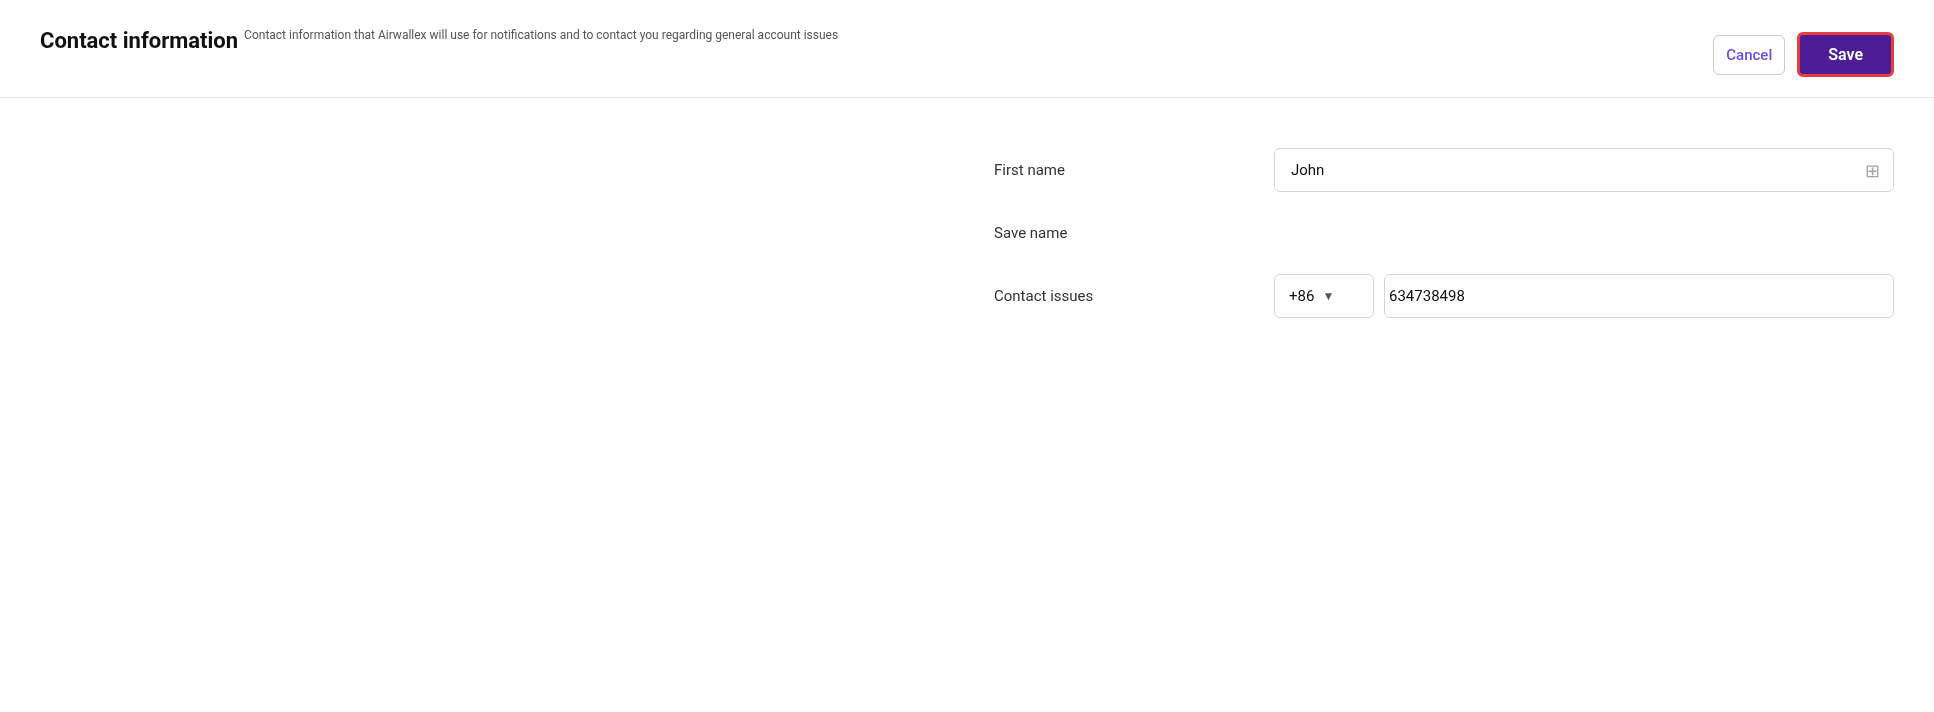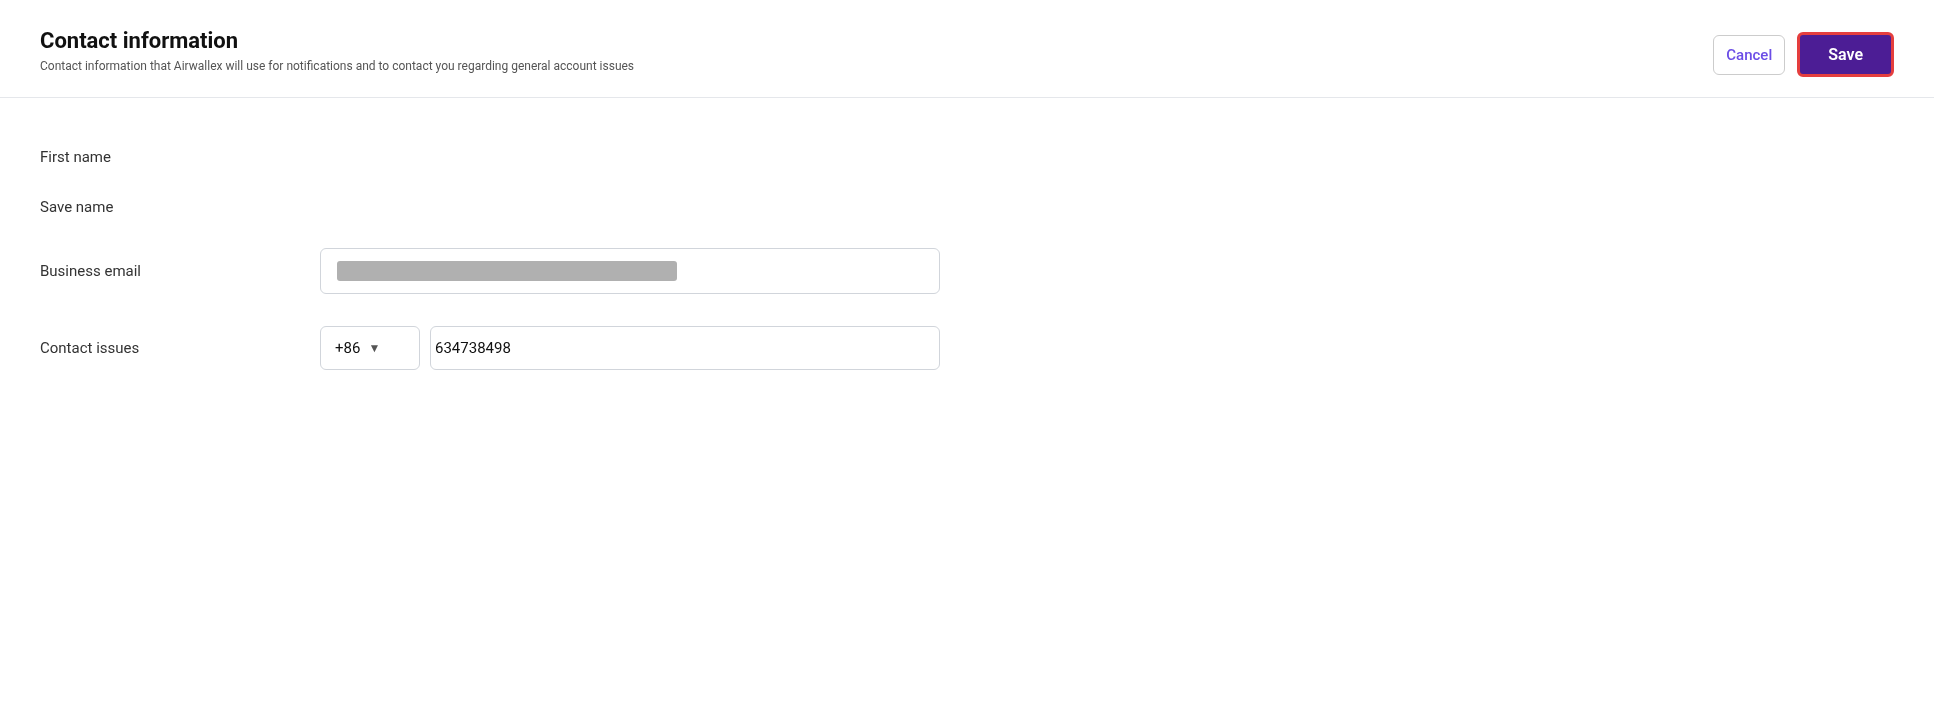--- a/index.html
+++ b/index.html
@@ -24,21 +24,21 @@
     .header {
       display: flex;
       align-items: flex-start;
       justify-content: space-between;
       padding: 28px 40px 20px 40px;
       border-bottom: 1px solid #e5e7eb;
     }
 
     .header-left {
       display: flex;
-      flex-direction: column;
+      flex-direction: row;
       gap: 6px;
     }
 
     .header-title {
       font-size: 22px;
       font-weight: 700;
       color: #111111;
     }
 
     .header-subtitle {
@@ -72,21 +72,21 @@
       font-size: 16px;
       color: #ffffff;
       font-weight: 600;
       cursor: pointer;
     }
 
     .form-section {
       padding: 50px 40px;
       display: flex;
       flex-direction: column;
-      align-items: flex-start;
+      align-items: flex-end;
     }
 
     .form-row {
       display: flex;
       align-items: center;
       width: 900px;
       margin-bottom: 32px;
     }
 
     .form-label {
@@ -197,34 +197,32 @@
     <div class="header-actions">
       <button class="cancel-button">Cancel</button>
       <button class="save-button">Save</button>
     </div>
   </div>
 
   <div class="form-section">
 
     <div class="form-row">
       <label class="form-label">First name</label>
+      <div class="form-input-wrapper">
+        <div class="form-input-with-icon">
+          <input class="form-input" type="text" value="John" style="">
+          <span class="input-icon">⊞</span>
+        </div>
+      </div>
     </div>
 
     <div class="form-row">
       <label class="form-label">Save name</label>
     </div>
 
-    <div class="form-row">
-      <label class="form-label">Business email</label>
-      <div class="form-input-wrapper">
-        <div class="email-input-wrapper">
-          <div class="email-redacted"></div>
-        </div>
-      </div>
-    </div>
 
     <div class="form-row">
       <label class="form-label">Contact issues</label>
       <div class="form-input-wrapper">
         <div class="phone-row-inputs">
           <div class="phone-country-select">
             <span>+86</span>
             <span class="chevron">▼</span>
           </div>
           <input class="phone-number-input" type="text" value="634738498" style="">

